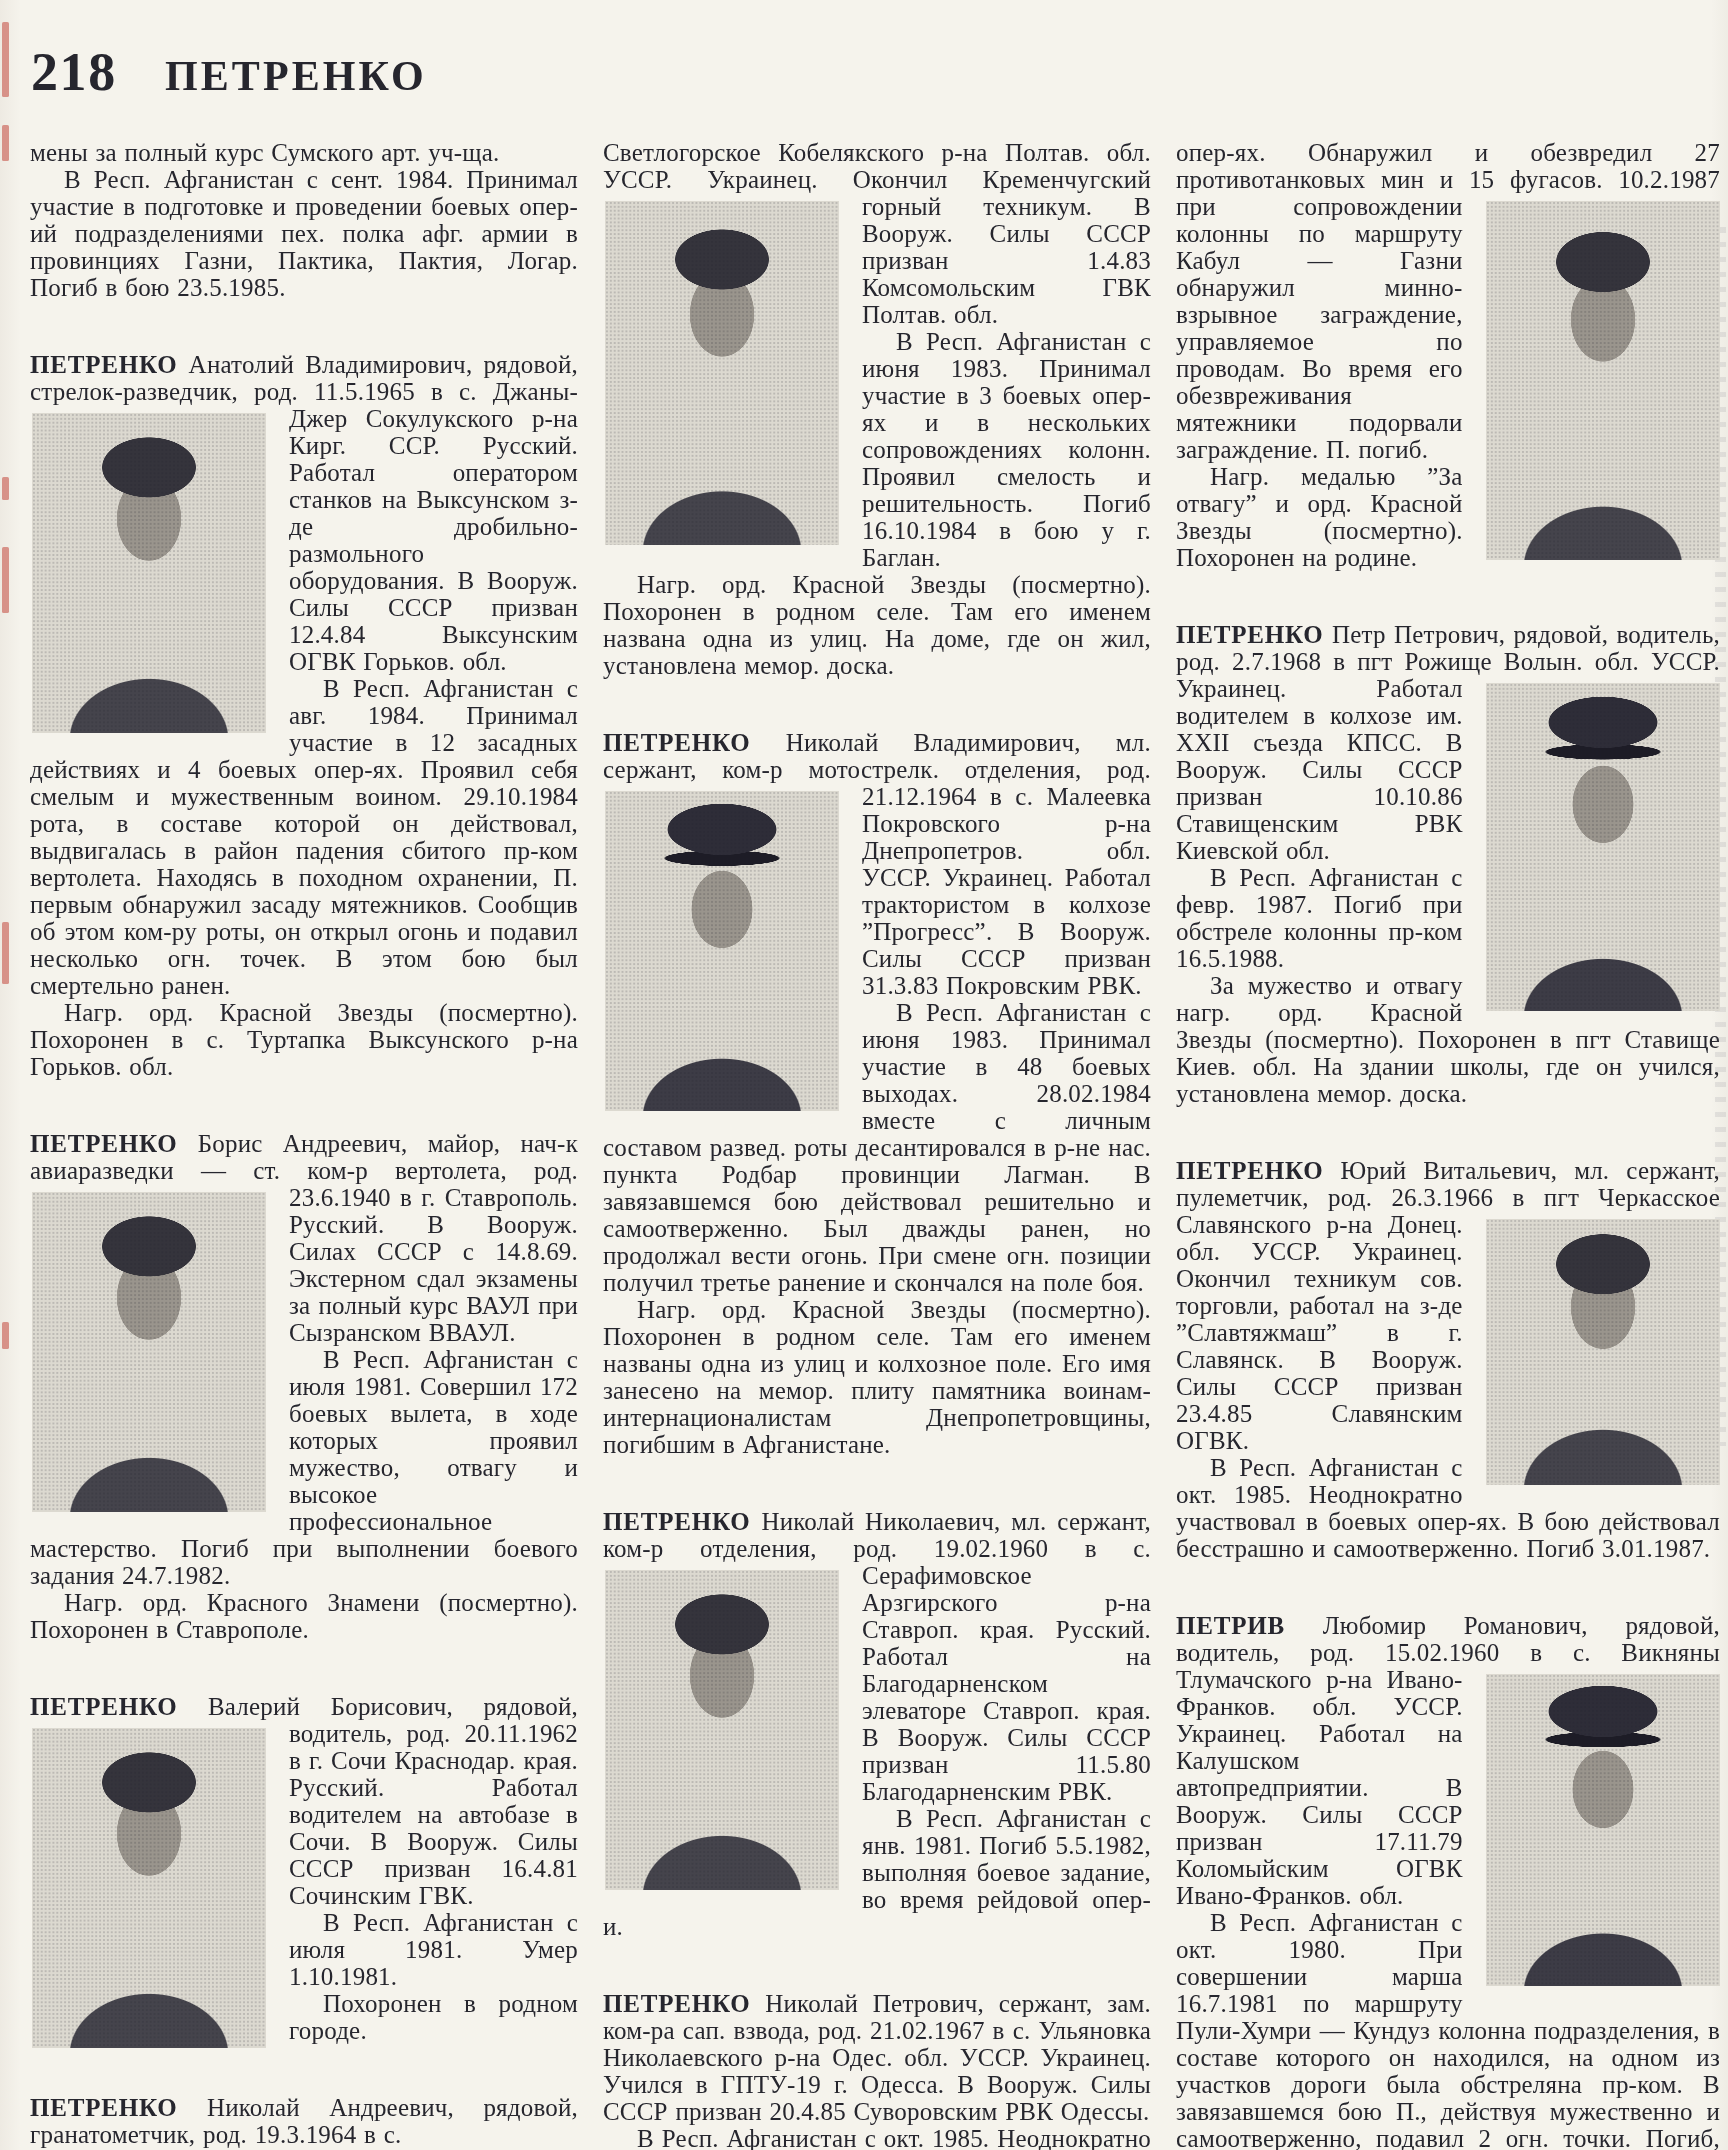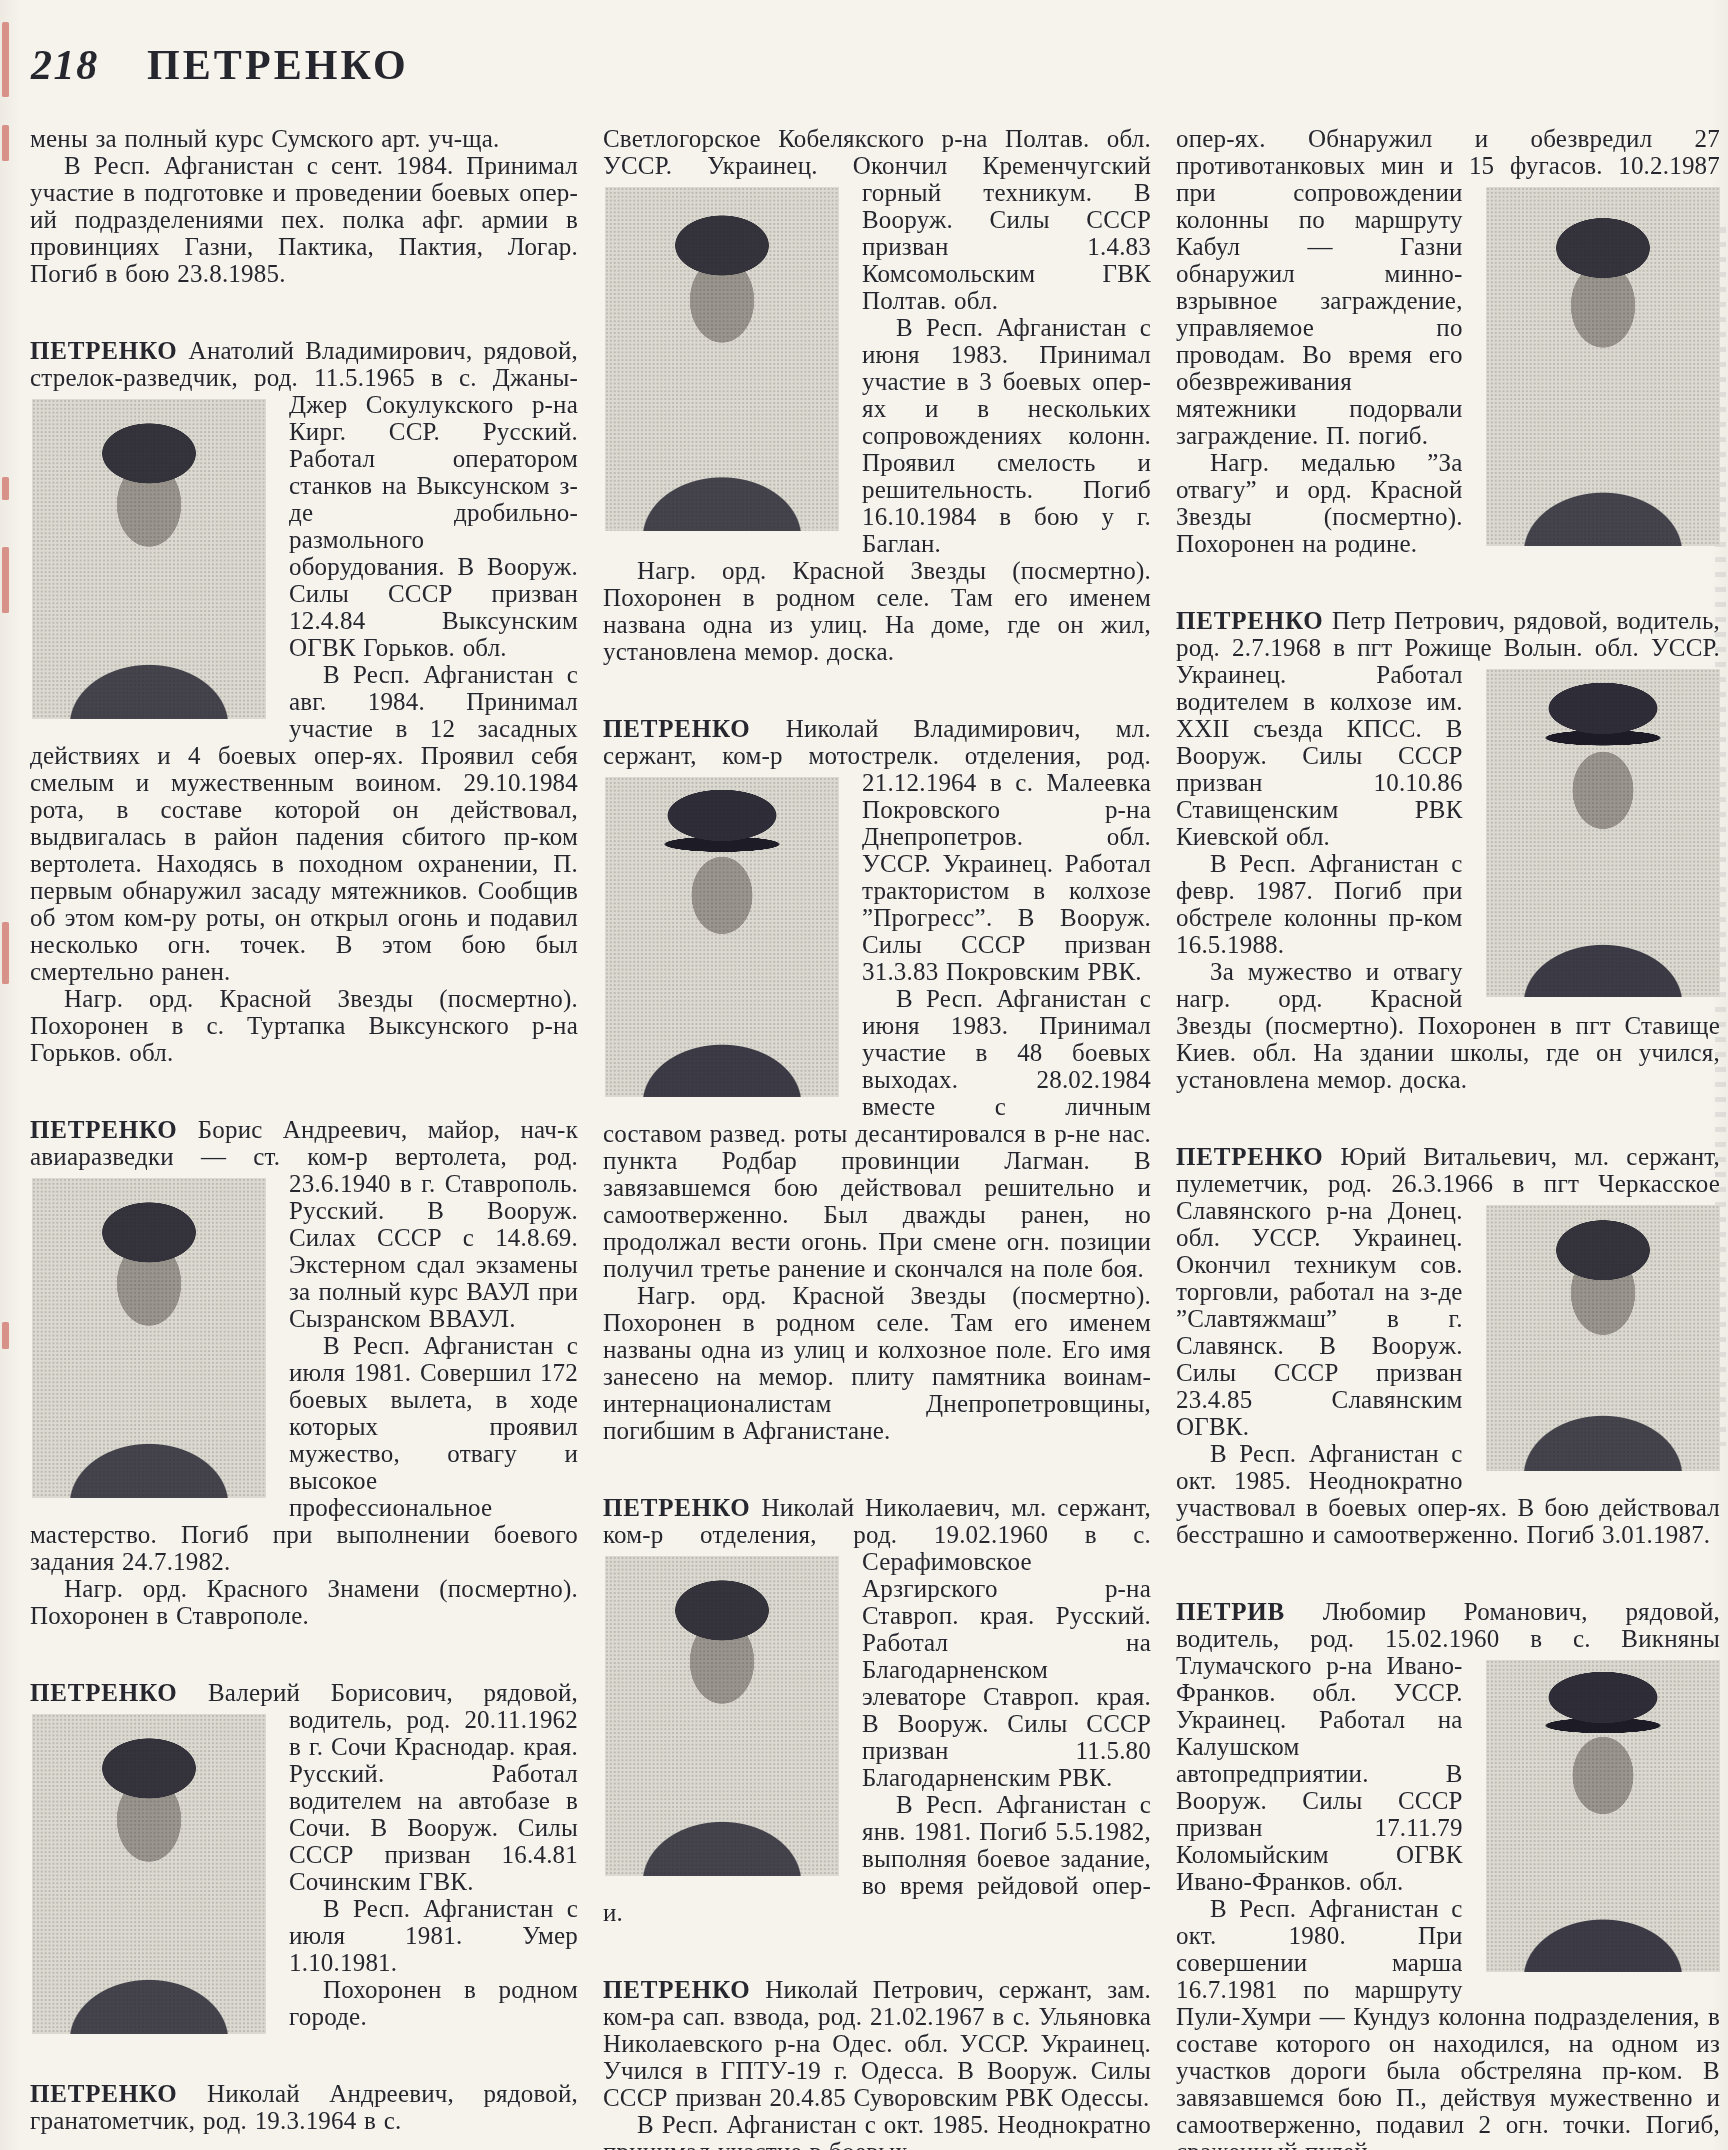--- a/index.html
+++ b/index.html
@@ -16,21 +16,21 @@
     color:#26262e;
   }
   
   .scan-mark{position:absolute;width:7px;background:#c2473c;opacity:.55;border-radius:1.6px;}
   .edge-ghost{
     position:absolute;right:2.3px;top:227px;width:11px;height:1219px;
     background:repeating-linear-gradient(180deg, rgba(110,110,125,.28) 0 5.5px, rgba(0,0,0,0) 5.5px 15px);
     opacity:.5;
   }
   .header{margin:41px 0 36px 31px;}
-  .pageno{font-size:42px;font-weight:bold;letter-spacing:1.6px;display:inline-block;font-style:italic;}
+  .pageno{font-size:54px;font-weight:bold;letter-spacing:1.6px;display:inline-block;}
   .title{font-size:42px;font-weight:bold;letter-spacing:3.1px;display:inline-block;margin-left:45px;}
   .cols{display:flex;gap:25px;padding:0 4.7px 0 30px;}
   .col{width:548px;}
   .col:last-child{width:544px;}
   p{
     margin:0;
     font-size:25px;line-height:27px;
     text-align:justify;
     letter-spacing:0.2px;
     word-spacing:1.2px;
@@ -79,21 +79,21 @@
 
   <div class="header">
     <span class="pageno">218</span>
     <span class="title">ПЕТРЕНКО</span>
   </div>
 
   <div class="cols">
     <div class="col">
         <div class="block">
           <p><span>мены за полный курс Сумского арт. уч-ща.</span></p>
-          <p class="ind"><span>В Респ. Афганистан с сент. 1984. Принимал участие в подготовке и проведении боевых опер-ий подразделениями пех. полка афг. армии в провинциях Газни, Пактика, Пактия, Логар. Погиб в бою 23.8.1985.</span></p>
+          <p class="ind"><span>В Респ. Афганистан с сент. 1984. Принимал участие в подготовке и проведении боевых опер-ий подразделениями пех. полка афг. армии в провинциях Газни, Пактика, Пактия, Логар. Погиб в бою 23.5.1985.</span></p>
         </div>
         <div class="block entry">
           <p><span class="bold">ПЕТРЕНКО</span><span> Анатолий Владимирович, рядовой, стрелок-разведчик, род. 11.5.1965 </span><span class="photo left civilian" style="height: 320px;"></span><span>в с. Джаны-Джер Сокулукского р-на Кирг. ССР. Русский. Работал оператором станков на Выксунском з-де дробильно-размольного оборудования. В Вооруж. Силы СССР призван 12.4.84 Выксунским ОГВК Горьков. обл.</span></p>
           <p class="ind"><span>В Респ. Афганистан с авг. 1984. Принимал участие в 12 засадных действиях и 4 боевых опер-ях. Проявил себя смелым и мужественным воином. 29.10.1984 рота, в составе которой он действовал, выдвигалась в район падения сбитого пр-ком вертолета. Находясь в походном охранении, П. первым обнаружил засаду мятежников. Сообщив об этом ком-ру роты, он открыл огонь и подавил несколько огн. точек. В этом бою был смертельно ранен.</span></p>
           <p class="ind"><span>Нагр. орд. Красной Звезды (посмертно). Похоронен в с. Туртапка Выксунского р-на Горьков. обл.</span></p>
         </div>
         <div class="block entry">
           <p><span class="bold">ПЕТРЕНКО</span><span> Борис Андреевич, майор, нач-к авиаразведки — ст. ком-р вертолета, </span><span class="photo left civilian" style="height: 320px;"></span><span>род. 23.6.1940 в г. Ставрополь. Русский. В Вооруж. Силах СССР с 14.8.69. Экстерном сдал экзамены за полный курс ВАУЛ при Сызранском ВВАУЛ.</span></p>
           <p class="ind"><span>В Респ. Афганистан с июля 1981. Совершил 172 боевых вылета, в ходе которых проявил мужество, отвагу и высокое профессиональное мастерство. Погиб при выполнении боевого задания 24.7.1982.</span></p>
           <p class="ind"><span>Нагр. орд. Красного Знамени (посмертно). Похоронен в Ставрополе.</span></p>

